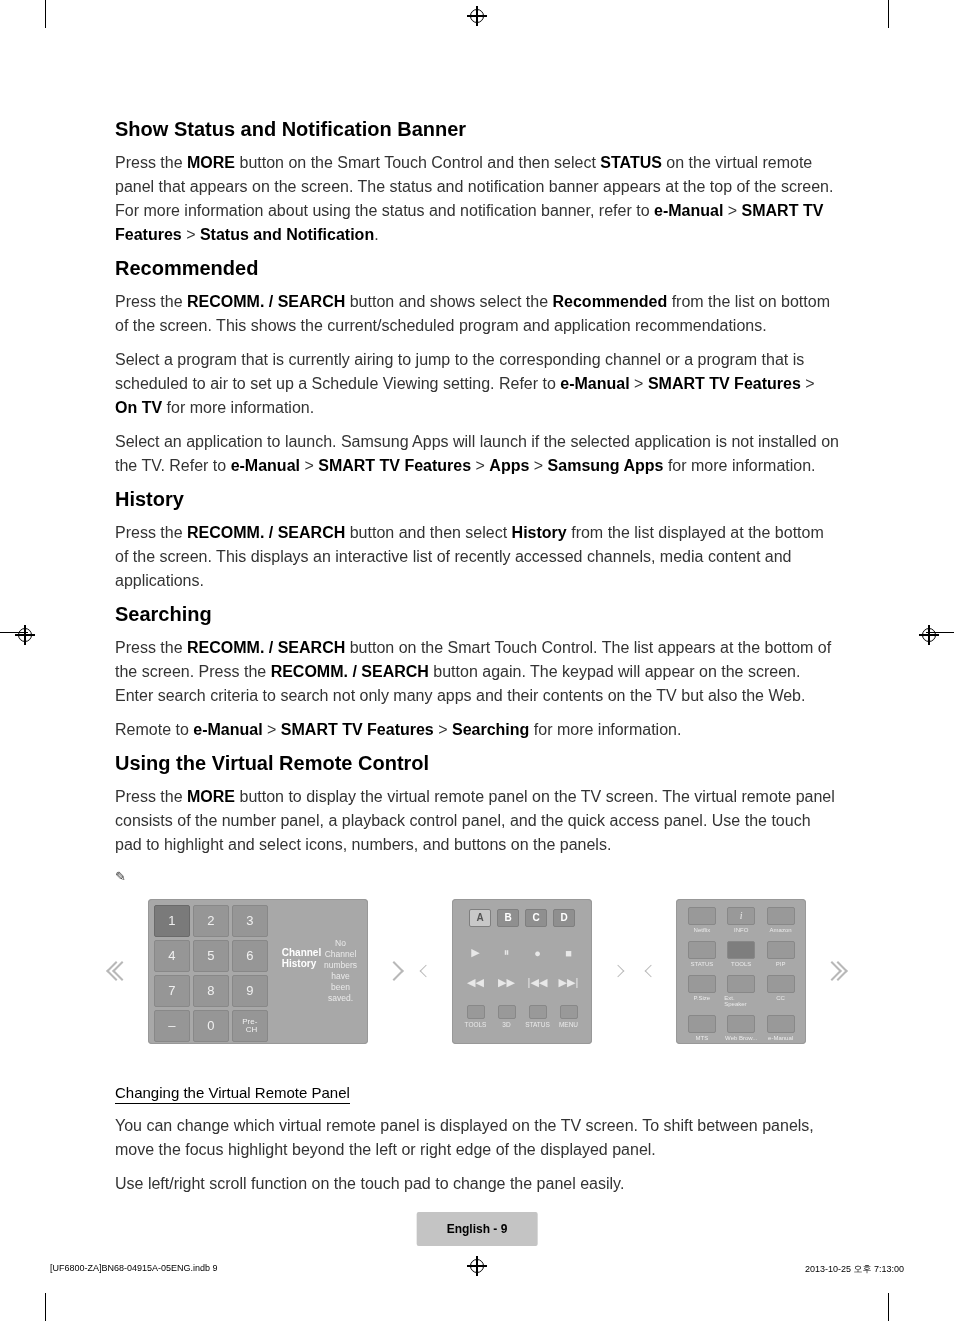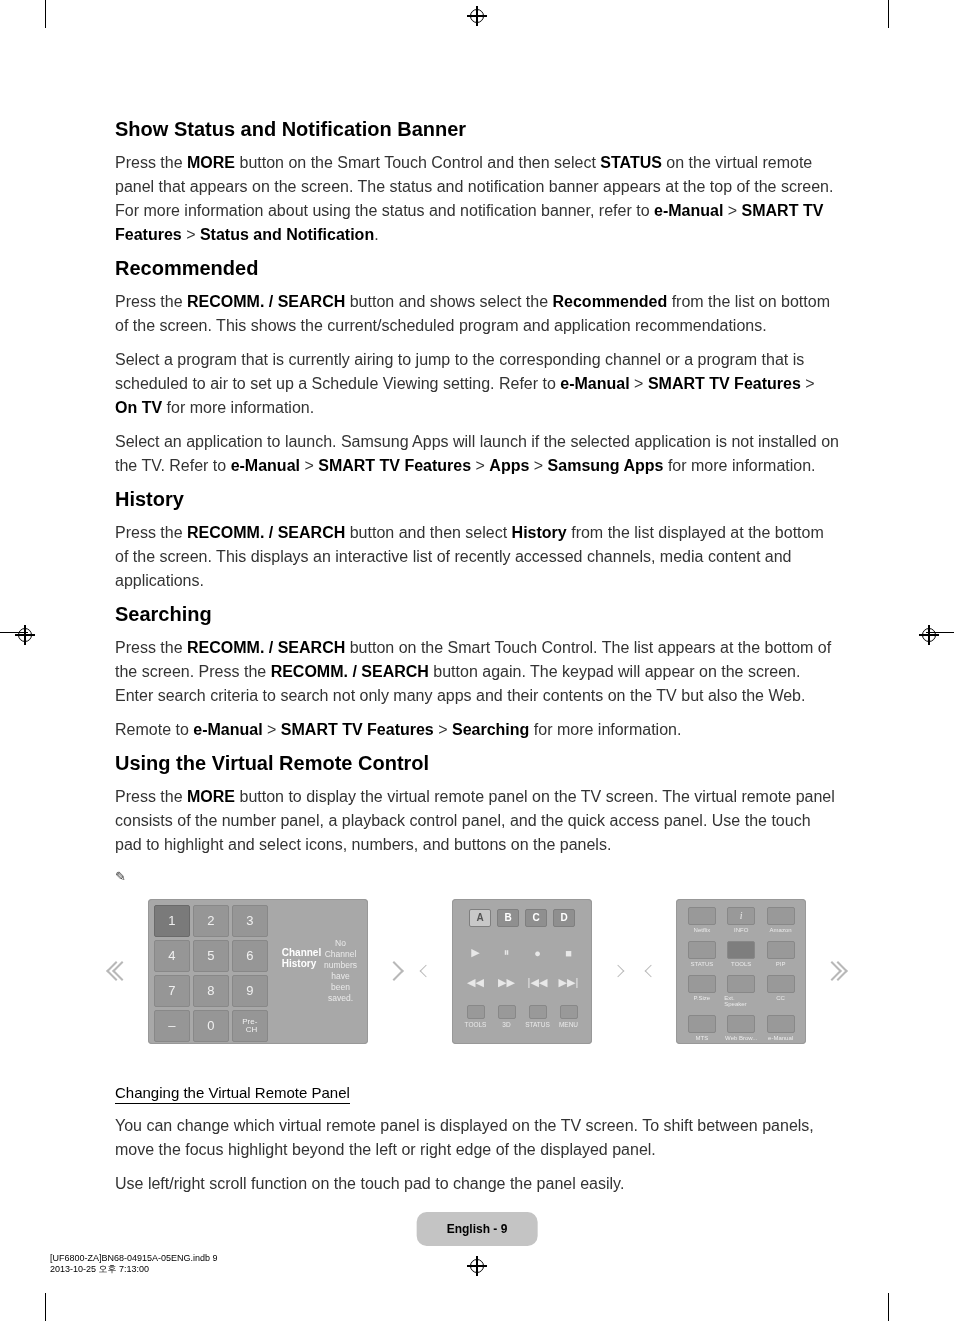--- a/index.html
+++ b/index.html
@@ -57,22 +57,22 @@
     .pb-row { display:flex; justify-content:space-around; margin-bottom: 14px; }
     .pb { width:20px; height:16px; display:flex; align-items:center; justify-content:center; color:#e8e8e8; font-size:11px; }
     .bt-row { display:flex; justify-content:space-around; }
     .bt { width:28px; display:flex; flex-direction:column; align-items:center; gap:2px; font-size:6.5px; color:#eaeaea; }
     .bt-ic { width:18px; height:14px; background:#999; border:1px solid #888; border-radius:2px; }
     .panel-apps { width: 130px; height: 145px; flex-direction: column; padding: 8px 6px; }
     .app-row { display:flex; justify-content:space-around; margin-bottom: 8px; }
     .app { width:34px; display:flex; flex-direction:column; align-items:center; gap:2px; font-size:6px; color:#eaeaea; }
     .app-ic { width:28px; height:18px; background:#999; border:1px solid #888; border-radius:2px; display:flex; align-items:center; justify-content:center; font-size:10px; font-style:italic; font-family:serif; }
     .app-ic.dark { background:#7e7e7e; }
-    .page-footer { position:absolute; bottom:75px; left:50%; transform:translateX(-50%); background:#c4c4c4; color:#000; font-size:12px; font-weight:700; padding:10px 30px; border-radius:10px; }
-    .print-line { position:absolute; bottom:45px; left:50px; right:50px; display:flex; justify-content:space-between; font-size:9px; color:#000;flex-direction:column; }
+    .page-footer { position:absolute; bottom:75px; left:50%; transform:translateX(-50%); background:#c4c4c4; color:#000; font-size:12px; font-weight:700; padding:10px 30px; border-radius:2px; }
+    .print-line { position:absolute; bottom:45px; left:50px; right:50px; display:flex; justify-content:space-between; font-size:9px; color:#000; }
   </style>
 </head>
 <body>
 
 
 
 
 <div class="crop-mark crop-top-l-v"></div>
 <div class="crop-mark crop-top-r-v"></div>
 <div class="crop-mark crop-bot-l-v"></div>

